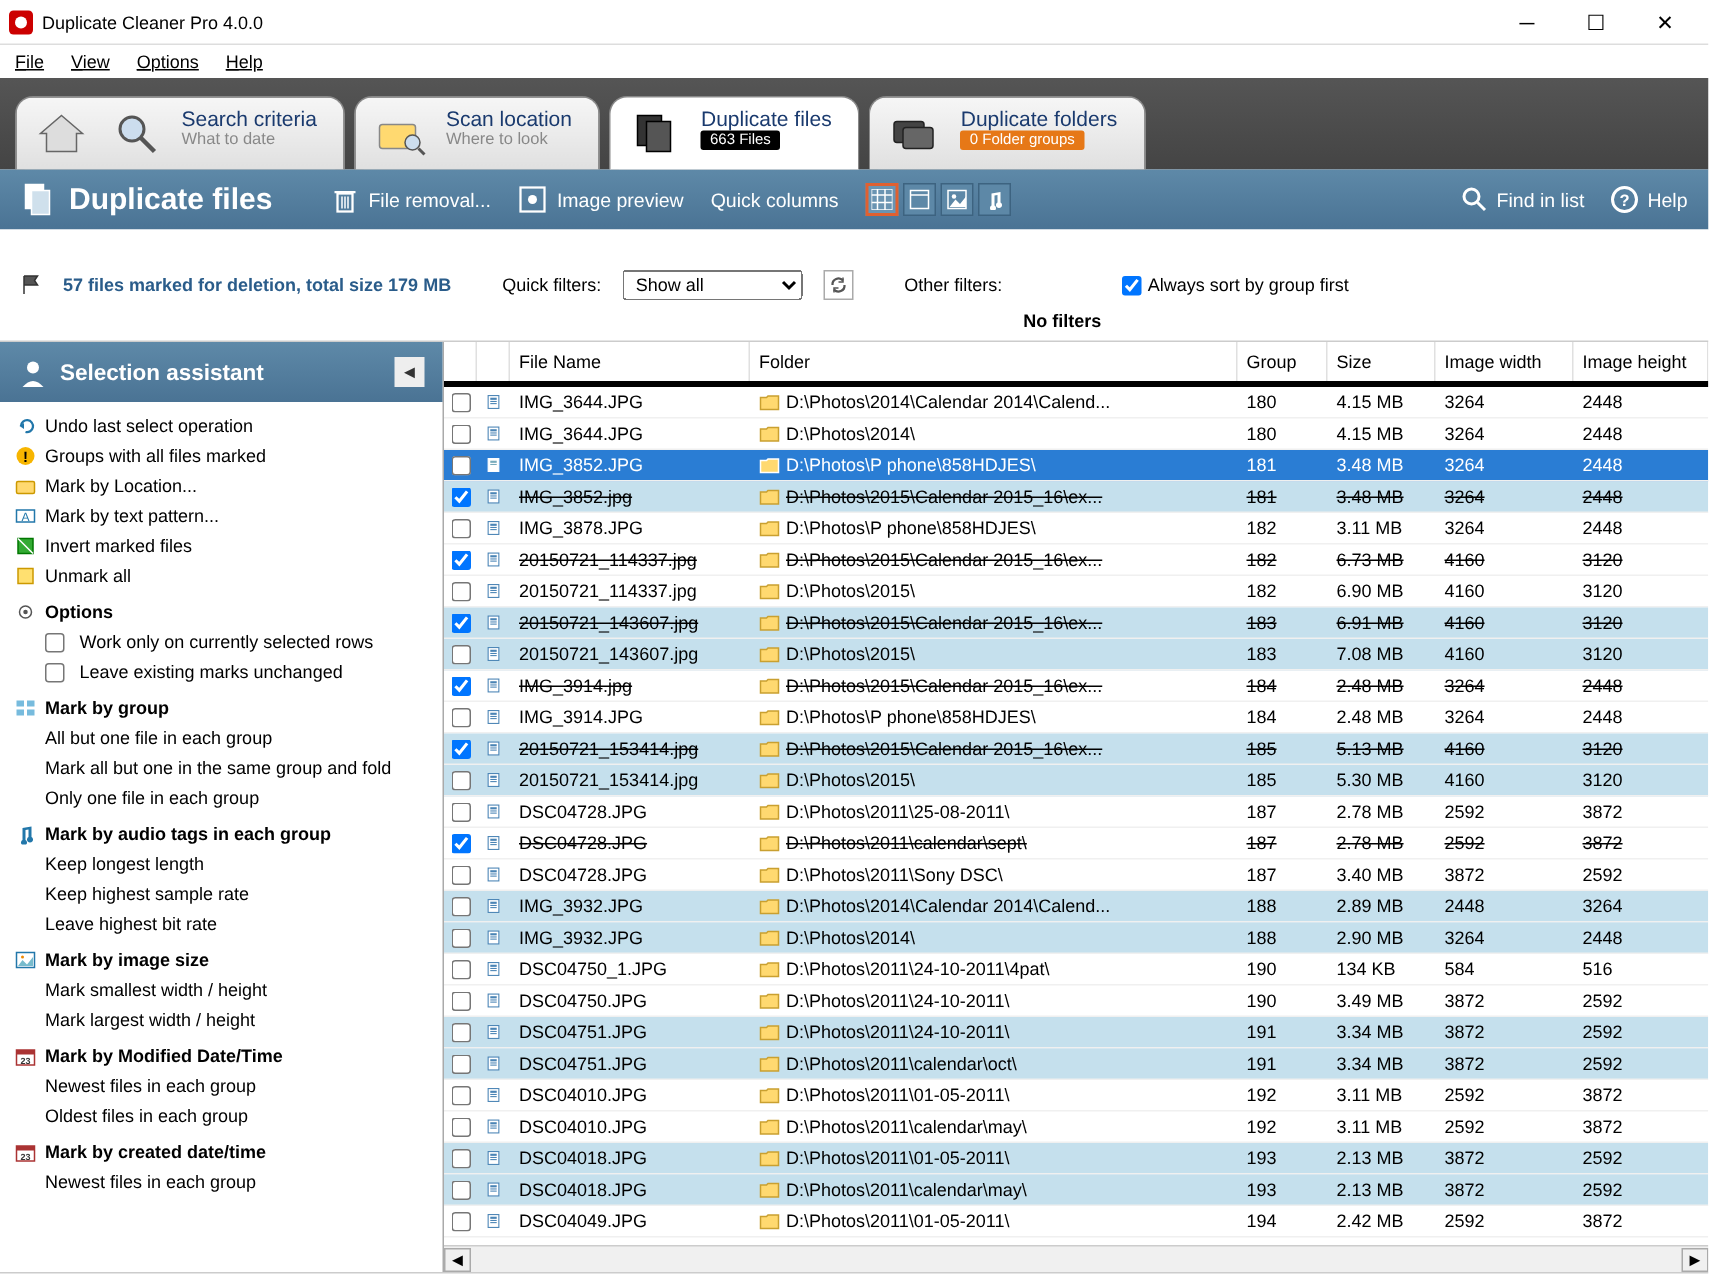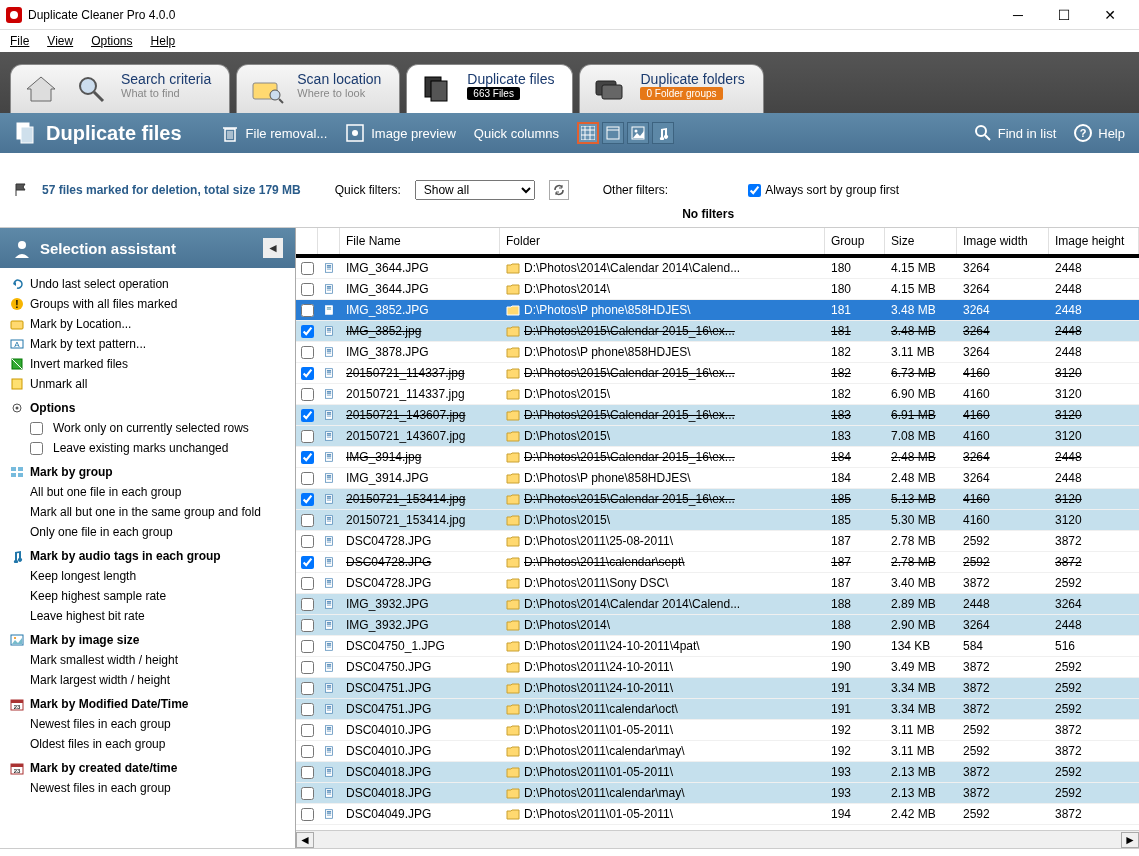--- a/index.html
+++ b/index.html
@@ -121,21 +121,21 @@
         </svg>
       </div>
     <div class="tab-icon">
         <svg width="32" height="32" viewBox="0 0 32 32">
           <circle cx="13" cy="13" r="8" fill="#cde" stroke="#555" stroke-width="2"></circle>
           <line x1="19" y1="19" x2="28" y2="28" stroke="#555" stroke-width="3"></line>
         </svg>
       </div>
     <div class="tab-text">
         <span class="tab-title">Search criteria</span>
-        <span class="tab-sub">What to find</span>
+        <span class="tab-sub">What to date</span>
       </div>
   </div>
   <div class="maintab">
     <div class="tab-icon">
         <svg width="36" height="32" viewBox="0 0 36 32">
           <rect x="4" y="10" width="24" height="16" rx="2" fill="#ffd970" stroke="#888"></rect>
           <circle cx="26" cy="22" r="5" fill="#cde" stroke="#555"></circle>
           <line x1="30" y1="26" x2="34" y2="30" stroke="#555" stroke-width="2"></line>
         </svg>
       </div>

